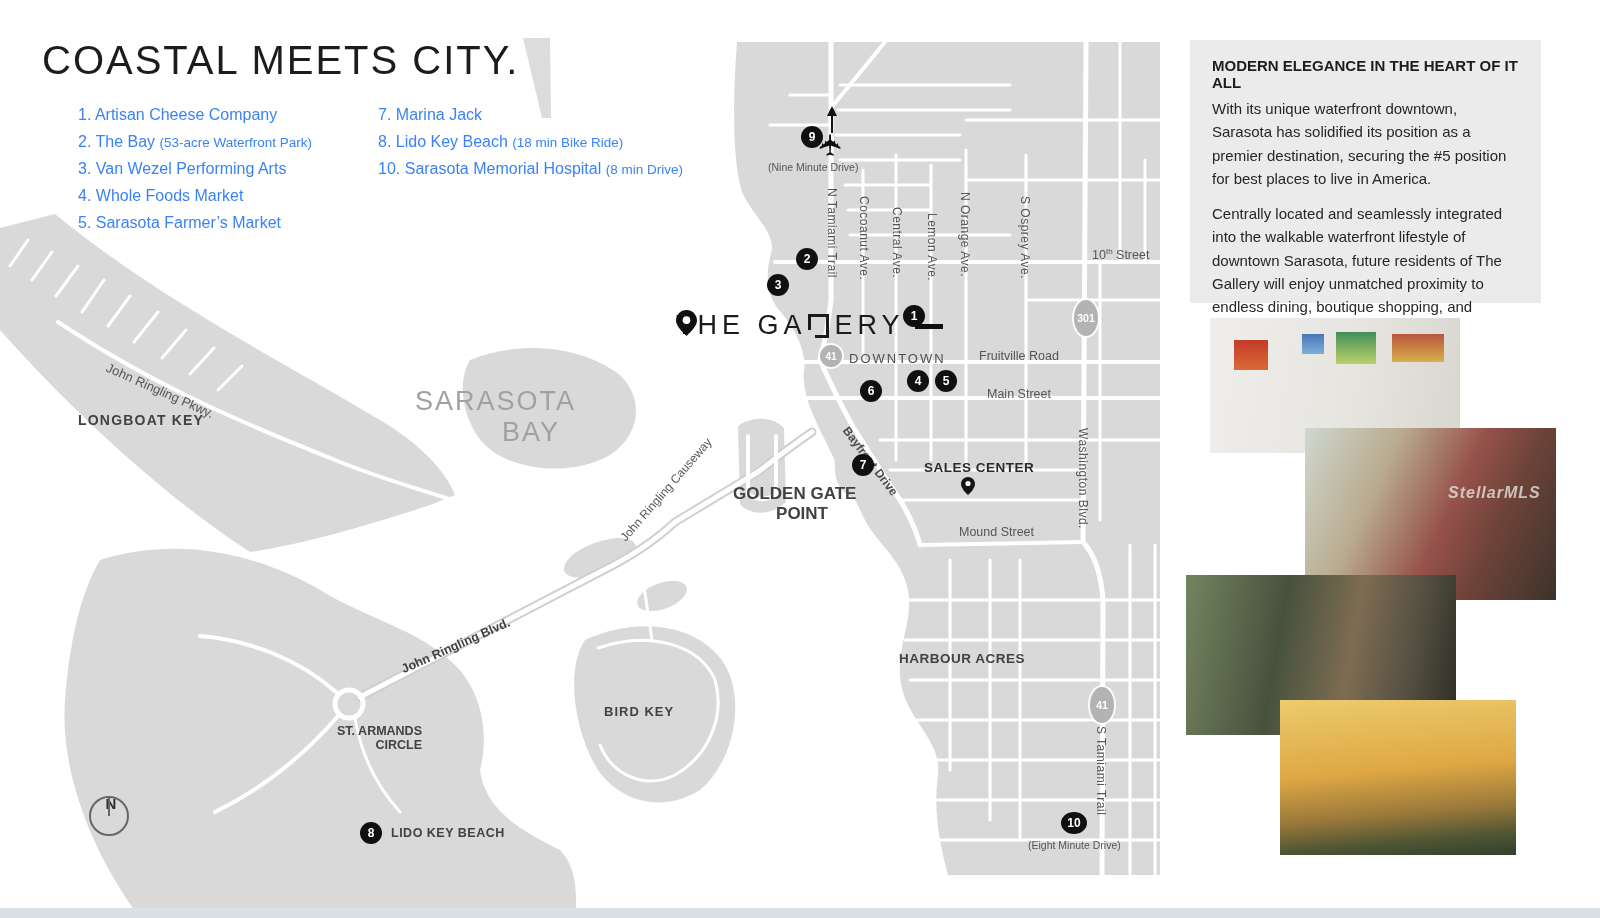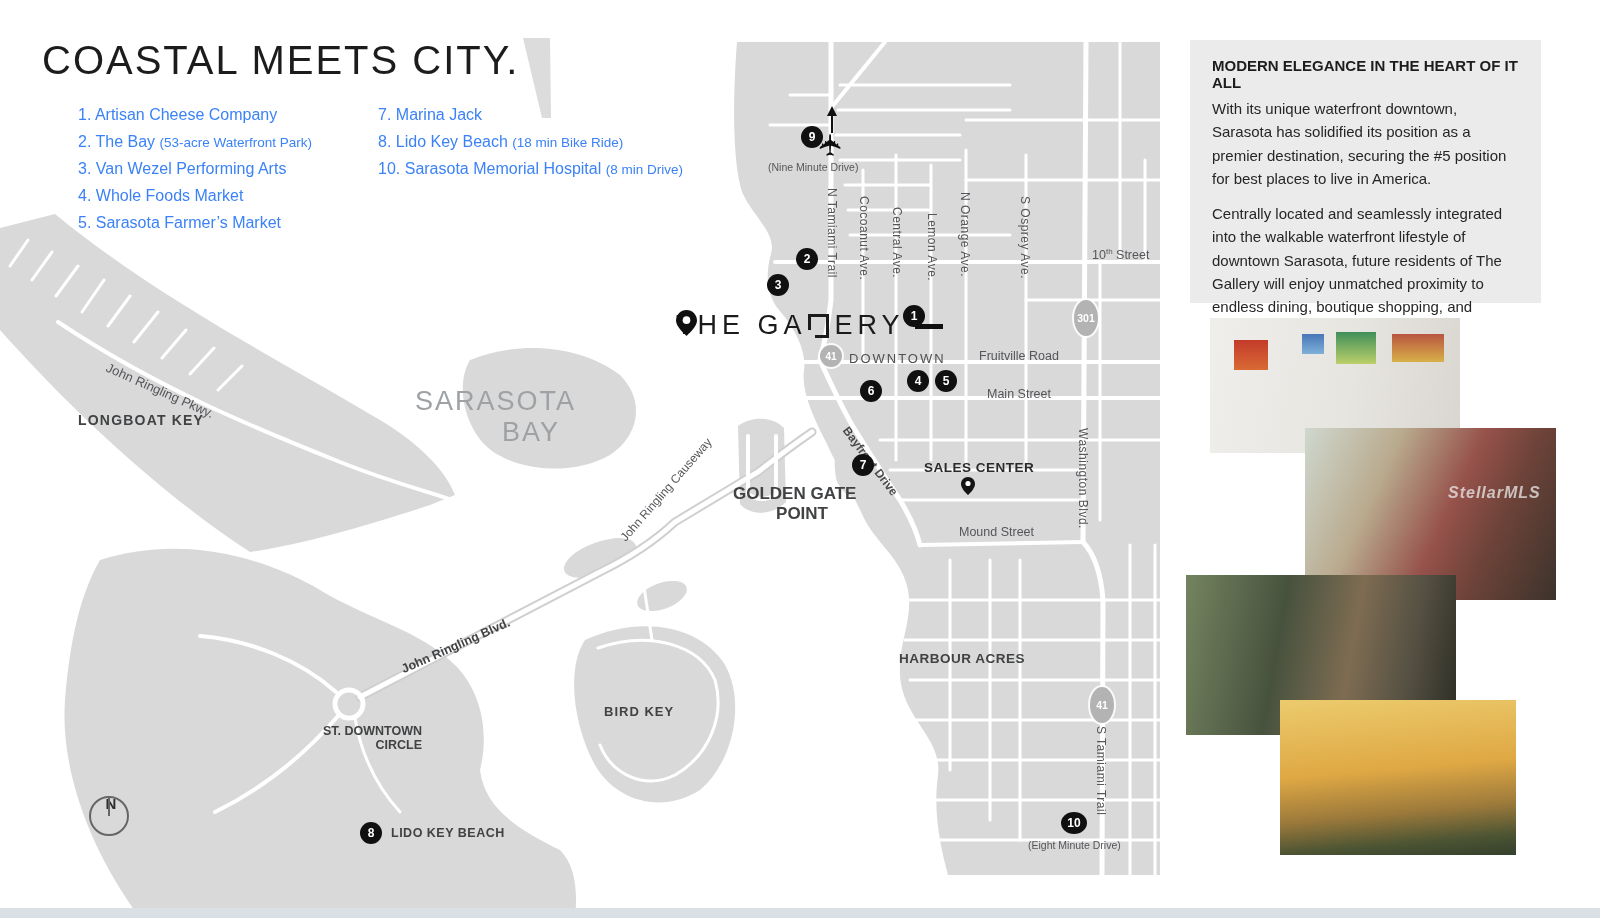--- a/index.html
+++ b/index.html
@@ -170,21 +170,21 @@
       </g>
     </svg>
 
     <div class="maplabel center" style="left:415px;top:386px;width:145px;font-size:27px;color:#9ea2a5;letter-spacing:2px;">
       <div>SARASOTA</div>
         <div>BAY</div>
     </div>
     <div class="maplabel dk" style="left:78px;top:412px;font-size:14px;letter-spacing:1.2px;">LONGBOAT KEY</div>
     <div class="maplabel" style="left:110px;top:360px;font-size:13px;transform:rotate(24deg);transform-origin:left top;">John Ringling Pkwy.</div>
     <div class="maplabel dk center" style="left:322px;top:724px;width:100px;font-size:12.5px;">
-      <div>ST. DOWNTOWN</div>
+      <div>ST. ARMANDS</div>
         <div>CIRCLE</div>
     </div>
     <div class="maplabel dk" style="left:405px;top:662px;font-size:12.5px;transform:rotate(-24deg);transform-origin:left bottom;">John Ringling Blvd.</div>
     <div class="maplabel" style="left:628px;top:530px;font-size:12px;transform:rotate(-49deg);transform-origin:left bottom;">John Ringling Causeway</div>
     <div class="maplabel dk" style="left:604px;top:704px;font-size:13px;letter-spacing:1px;">BIRD KEY</div>
     <div class="maplabel dk center" style="left:733px;top:484px;width:95px;font-size:17px;">
       <div>GOLDEN GATE</div>
         <div>POINT</div>
     </div>
     <div class="maplabel dk" style="left:391px;top:826px;font-size:12.5px;letter-spacing:.5px;">LIDO KEY BEACH</div>

